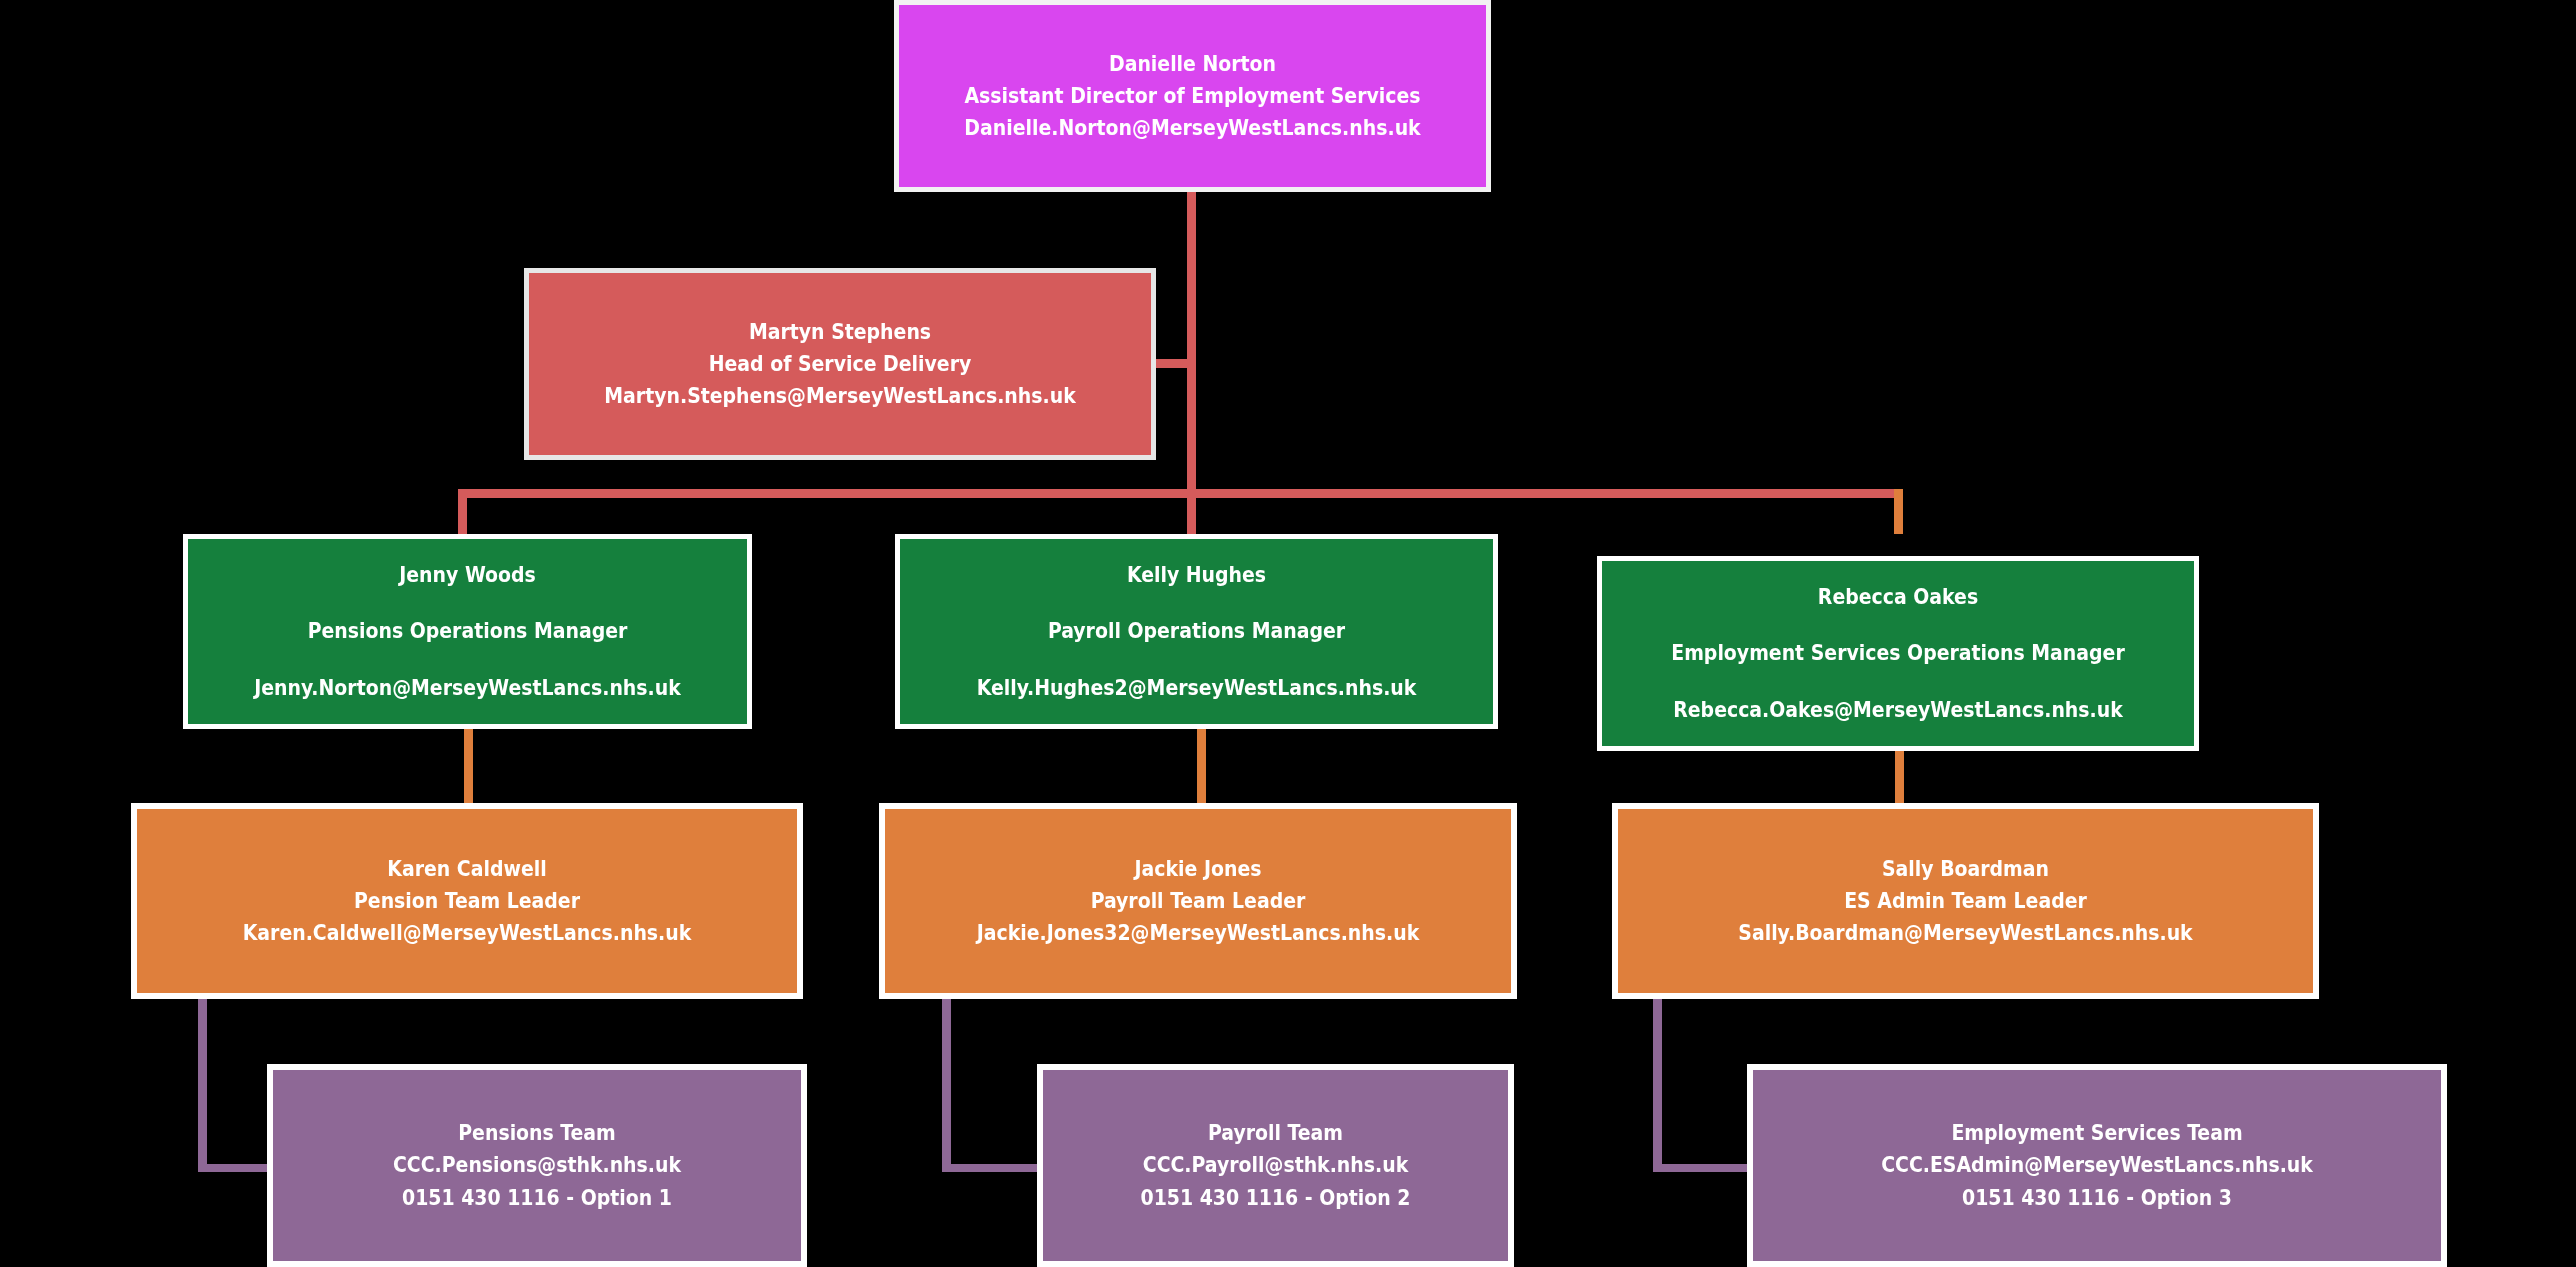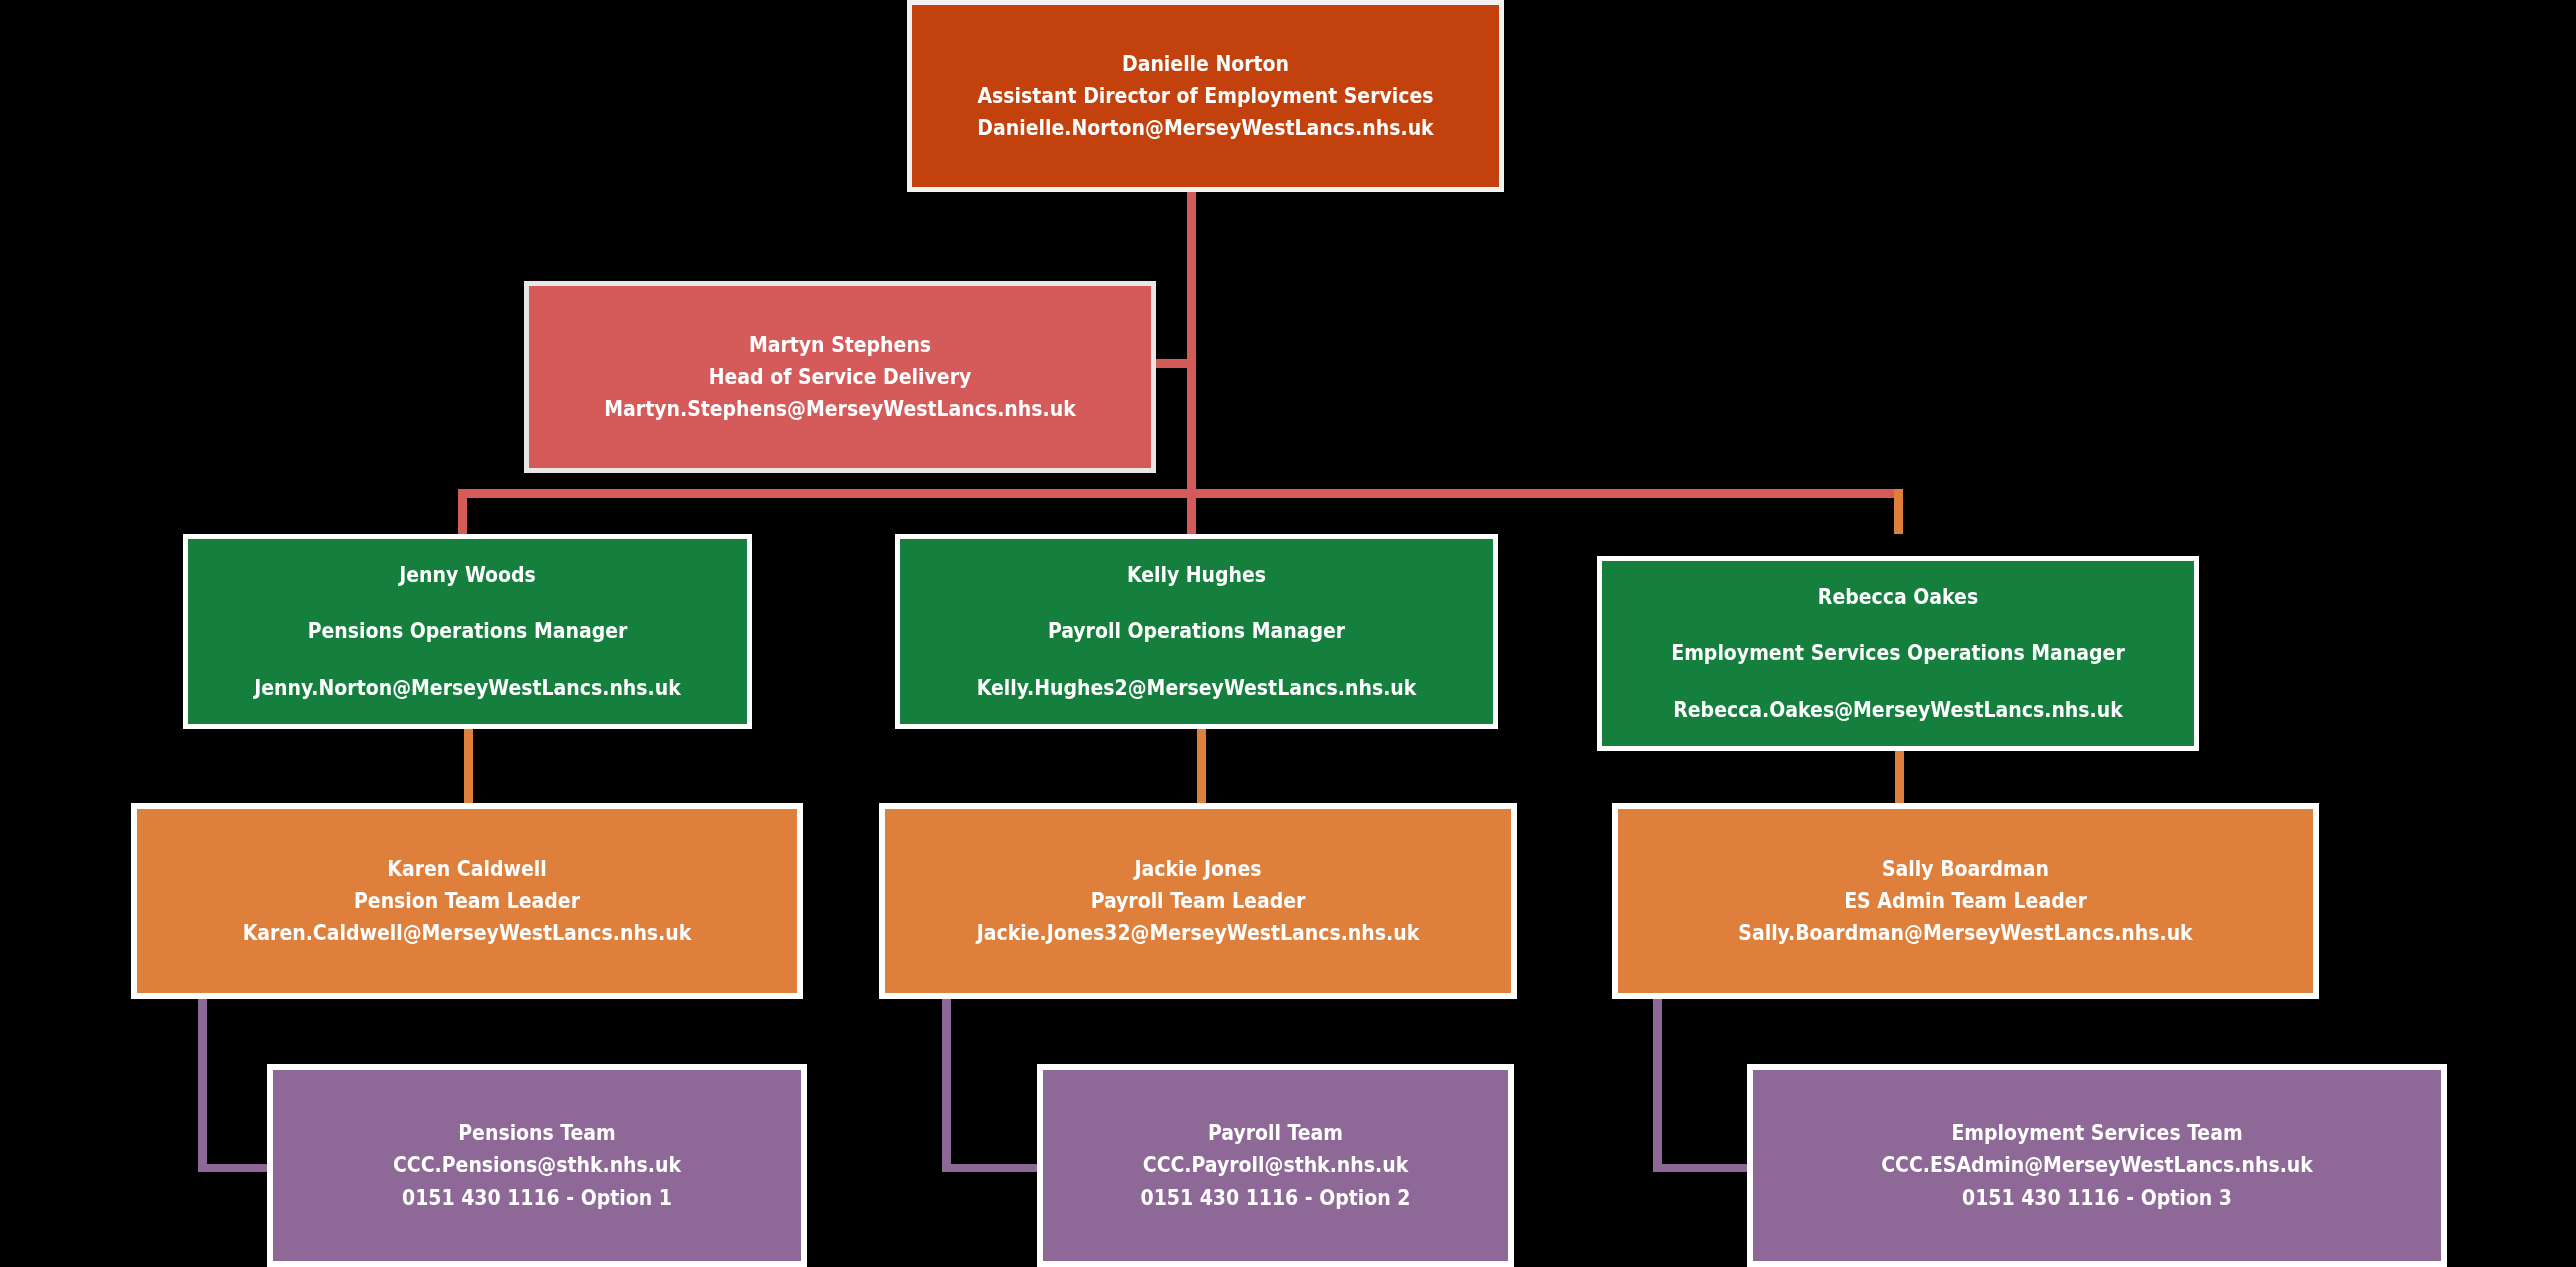--- a/index.html
+++ b/index.html
@@ -34,23 +34,22 @@
   .node .line{
     display:block;
     width:100%;
     line-height:1.05;
     white-space:nowrap;
   }
   .node .line + .line{margin-top:10.3px;}
 
   
   .lvl-director{
-    background:#c2410c;
+    background:#d946ef;
     border:5.2px solid #F2F2F2;
-    margin-left:13px;
   }
   .lvl-head{
     background:#D55B5B;
     border:5.7px solid #E7E7E7;
   }
   .lvl-manager{
     background:#15803d;
     border:5.7px solid #FFFFFF;
     gap:24px;
   }
@@ -98,21 +97,21 @@
 
   <div class="conn" style="left:1653px; top:999px; width:9.2px; height:172px; background:#8E6896;"></div>
   <div class="conn" style="left:1653px; top:1164px; width:103px; height:8px; background:#8E6896;"></div>
 
   <div class="node lvl-director fs-director" style="left:894px; top:0px; width:597px; height:192px;">
     <span class="line">Danielle Norton</span>
     <span class="line">Assistant Director of Employment Services</span>
     <span class="line">Danielle.Norton@MerseyWestLancs.nhs.uk</span>
   </div>
 
-  <div class="node lvl-head fs-head" style="left:524px; top:281px; width:632px; height:192px;justify-content:center;">
+  <div class="node lvl-head fs-head" style="left:524px; top:268px; width:632px; height:192px;justify-content:center;">
     <span class="line">Martyn Stephens</span>
     <span class="line">Head of Service Delivery</span>
     <span class="line">Martyn.Stephens@MerseyWestLancs.nhs.uk</span>
   </div>
 
   <div class="node lvl-manager fs-manager" style="left:183px; top:534px; width:569px; height:195px;">
     <span class="line">Jenny Woods</span>
     <span class="line">Pensions Operations Manager</span>
     <span class="line">Jenny.Norton@MerseyWestLancs.nhs.uk</span>
   </div>

